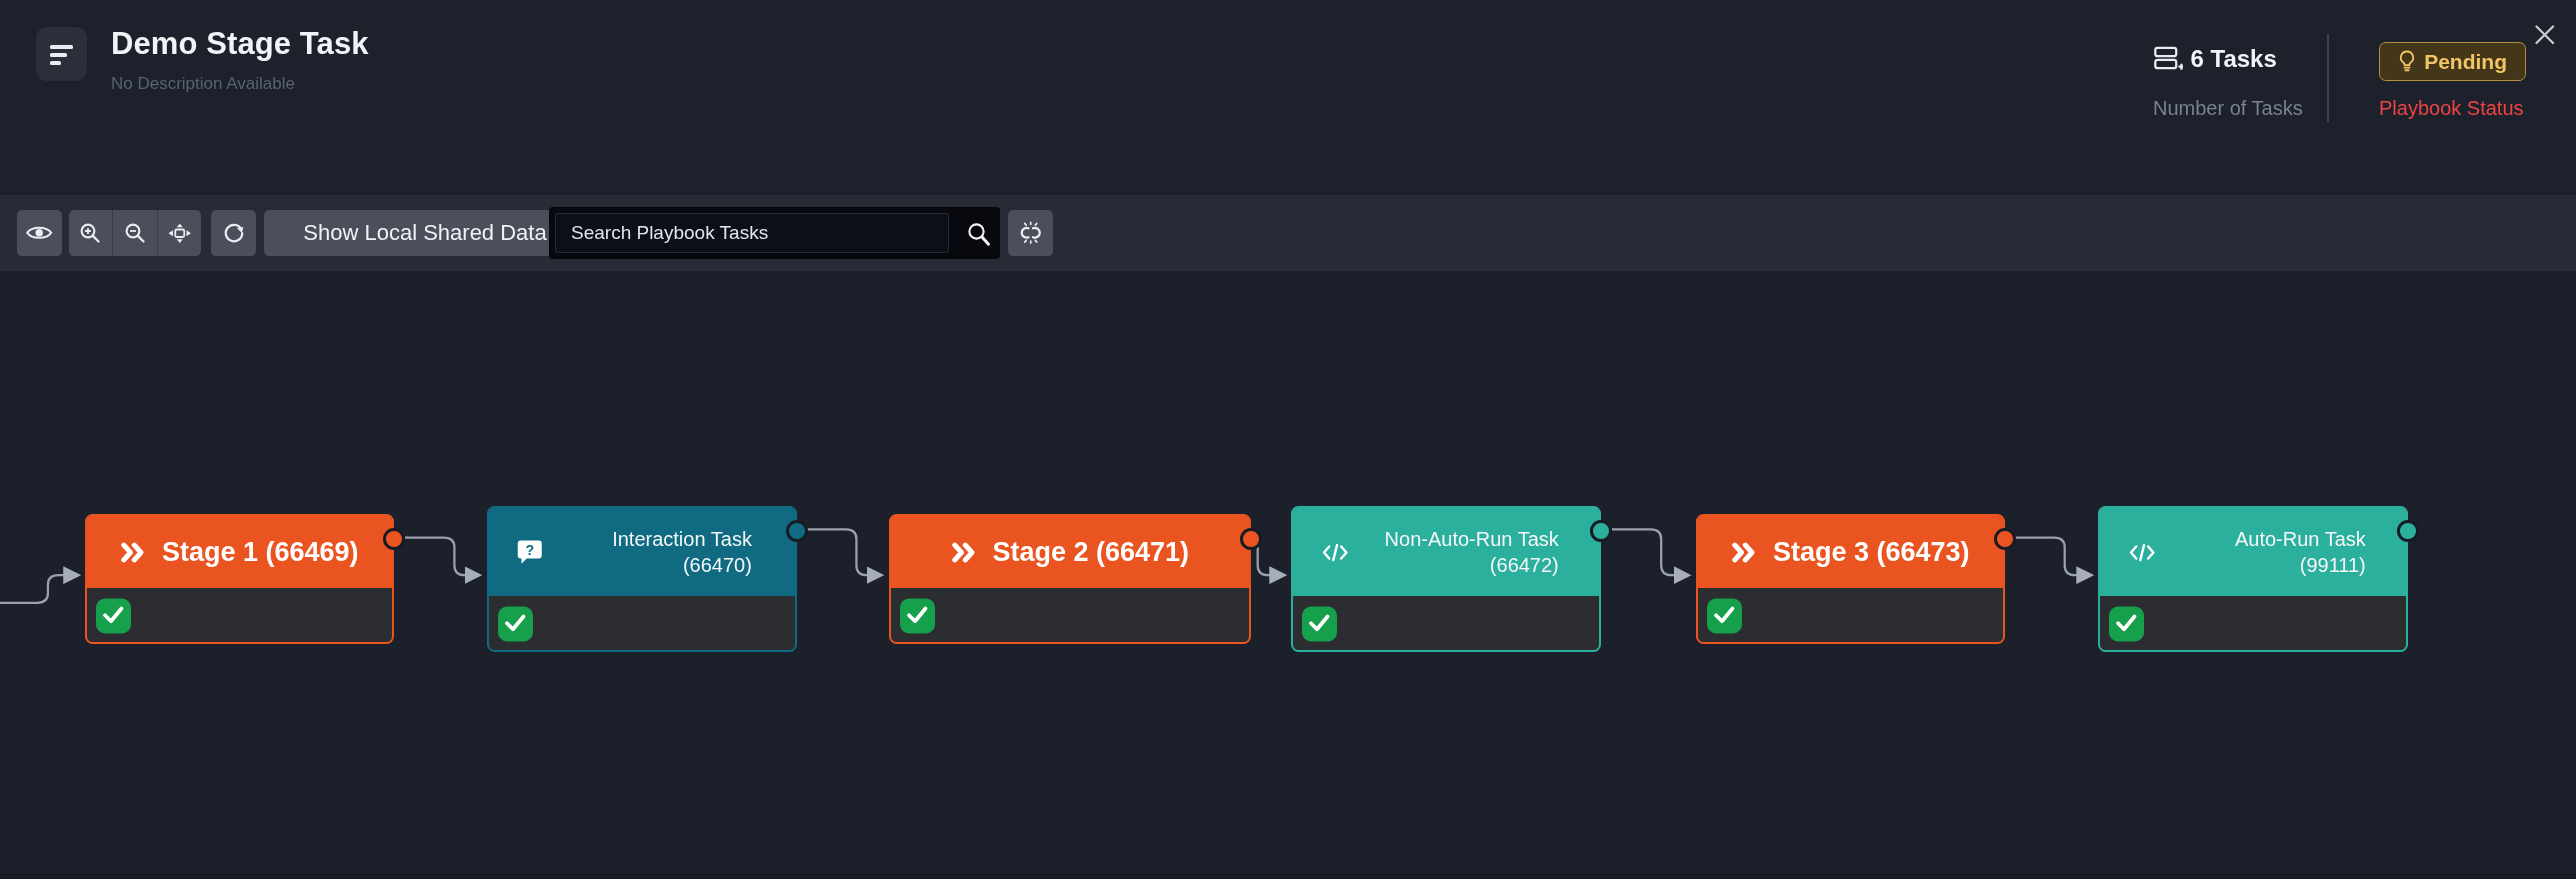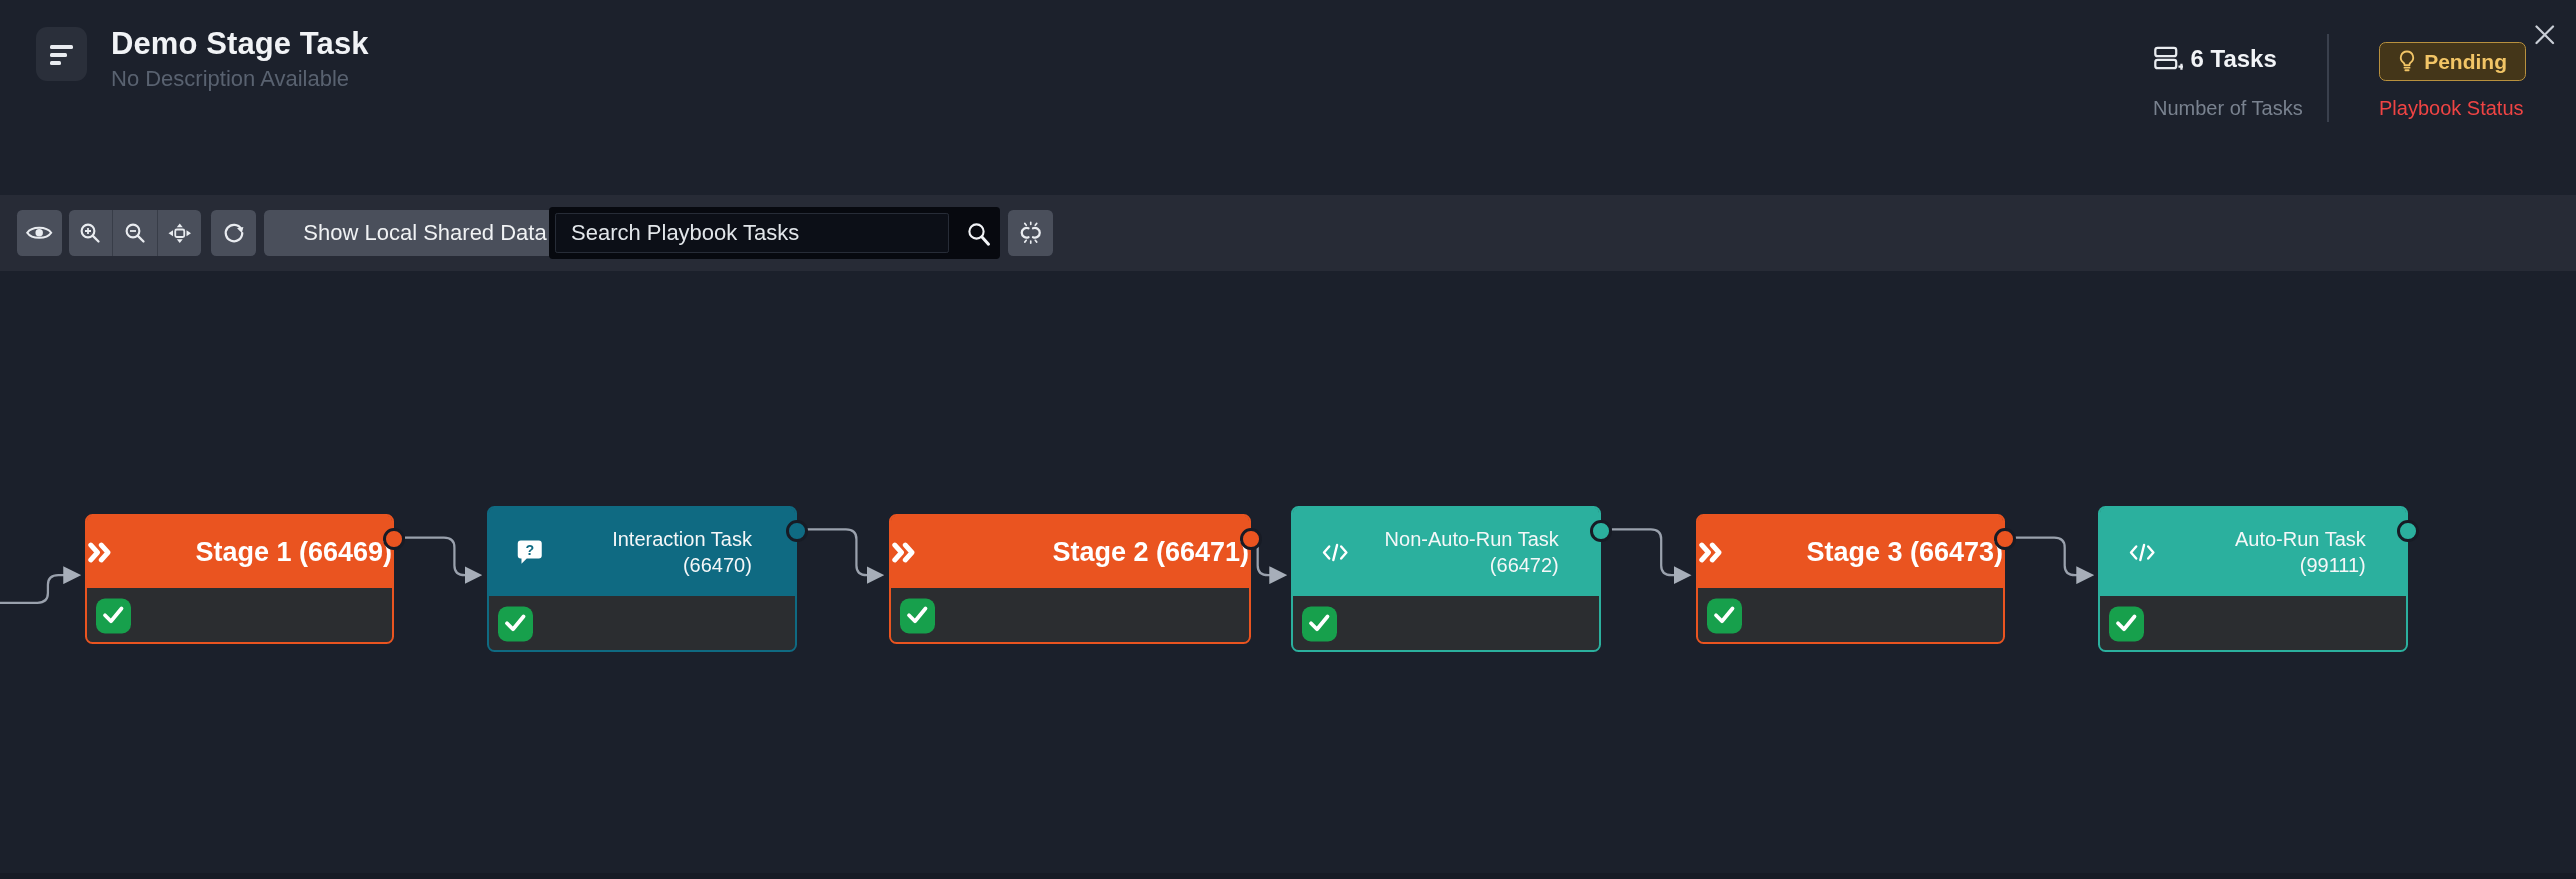--- a/index.html
+++ b/index.html
@@ -8,21 +8,21 @@
 
   
   .hdr{position:absolute;left:0;top:0;width:100%;height:195px;background:#1c212c;}
   .menu-btn{position:absolute;left:36px;top:27px;width:51px;height:54px;background:#2a2f3a;border-radius:11.2px;cursor:pointer;}
   .menu-btn .bars{position:absolute;left:14.2px;top:18px;}
   .menu-btn .bars i{display:block;background:#e9ecf0;height:3.7px;border-radius:1.5px;margin-bottom:4.5px;}
   .menu-btn .bars i:nth-child(1){width:22.5px}
   .menu-btn .bars i:nth-child(2){width:16.5px}
   .menu-btn .bars i:nth-child(3){width:10.5px}
   .hdr-title{position:absolute;left:111px;top:25.5px;font-size:31px;font-weight:bold;color:#f1f3f6;letter-spacing:0.1px;}
-  .hdr-sub{position:absolute;left:111px;top:66px;font-size:22px;color:#596270;}
+  .hdr-sub{position:absolute;left:111px;top:74px;font-size:17px;color:#596270;}
   .hdr-close{position:absolute;right:15px;top:18px;width:33px;height:33px;display:flex;align-items:center;justify-content:center;cursor:pointer;}
   .stat-tasks{position:absolute;left:2153px;top:45px;display:flex;align-items:center;gap:7.5px;color:#f2f4f7;font-size:24px;font-weight:bold;}
   .stat-tasks-label{position:absolute;left:2153px;top:97px;font-size:20px;color:#79828f;}
   .hdr-divider{position:absolute;left:2327px;top:34px;width:1.5px;height:88px;background:#3a404d;}
   .badge{position:absolute;left:2379px;top:42px;height:39px;padding:0 18px;display:flex;align-items:center;gap:8.2px;
          background:#443619;border:1.9px solid #b8913e;border-radius:6.7px;box-sizing:border-box;cursor:default;}
   .badge span{font-size:21px;font-weight:bold;color:#f2c566;}
   .stat-status-label{position:absolute;left:2379px;top:97px;font-size:20px;color:#ef4444;}
 
   
@@ -30,34 +30,34 @@
   .tbtn{position:absolute;top:15px;height:46px;background:#4a4f5b;border-radius:5.2px;display:flex;align-items:center;justify-content:center;cursor:pointer;}
   .tbtn svg{display:block}
   .btn-eye{left:16.5px;width:45px;}
   .zoom-group{position:absolute;left:69px;top:15px;height:46px;width:132px;background:#4a4f5b;border-radius:5.2px;display:flex;}
   .zoom-cell{flex:1;display:flex;align-items:center;justify-content:center;cursor:pointer;}
   .zoom-cell + .zoom-cell{border-left:1.5px solid #383d48;}
   .btn-refresh{left:211px;width:45px;}
   .btn-showlocal{left:264px;width:280px;font-size:22px;color:#f0f2f4;padding-left:21px;}
   .searchbox{position:absolute;left:549px;top:12px;width:451px;height:52px;background:#07090f;border-radius:3.7px;box-sizing:border-box;padding:6px;}
   .searchbox input{width:calc(100% - 45px);height:100%;box-sizing:border-box;background:#0c0f17;border:1.1px solid #272c37;border-radius:2.2px;
-        color:#e8ebef;font-size:22px;padding:14px 15px;font-family:"Liberation Sans",sans-serif;outline:none;}
+        color:#e8ebef;font-size:19px;padding:14px 15px;font-family:"Liberation Sans",sans-serif;outline:none;}
   .searchbox input::placeholder{color:#e2e6ea;opacity:1;}
   .search-mag{position:absolute;right:9px;top:13.5px;}
   .btn-unlink{left:1008px;width:45px;}
 
   
   .canvas{position:absolute;left:0;top:271px;width:2576px;height:609px;background:#1b202b;}
   .canvas-bottom{position:absolute;left:0;bottom:0;width:100%;height:7.5px;background:#171b25;}
   .wires{position:absolute;left:0;top:0;width:100%;height:100%;}
 
   .node{position:absolute;border:2.2px solid;border-radius:7.5px;background:#2b2d30;box-sizing:border-box;cursor:pointer;}
   .node-inner{position:absolute;inset:0;border-radius:4.5px;overflow:hidden;}
   .node-head{position:absolute;left:0;top:0;width:100%;display:flex;align-items:center;}
-  .node-head.center{justify-content:space-between;gap:16px;}
+  .node-head.center{justify-content:center;gap:16px;}
   .node-head.left{justify-content:flex-start;gap:18px;padding-left:28.4px;box-sizing:border-box;}
   .node-title.big{font-size:27px;font-weight:bold;color:#fff;}
   .node-title.small{font-size:20px;font-weight:normal;color:#f5f7f8;line-height:1.32;max-width:191px;text-align:right;}
   .node-body{position:absolute;left:0;bottom:0;width:100%;}
   .chk{position:absolute;left:9px;top:50%;transform:translateY(-50%);width:35px;height:35px;border-radius:9px;background:#17a04c;display:flex;align-items:center;justify-content:center;}
   .port{position:absolute;width:15.7px;height:15.7px;border-radius:50%;border:3.7px solid #171b25;}
   .task-icon{display:flex;align-items:center;justify-content:center;}
 </style>
 </head>
 <body>

